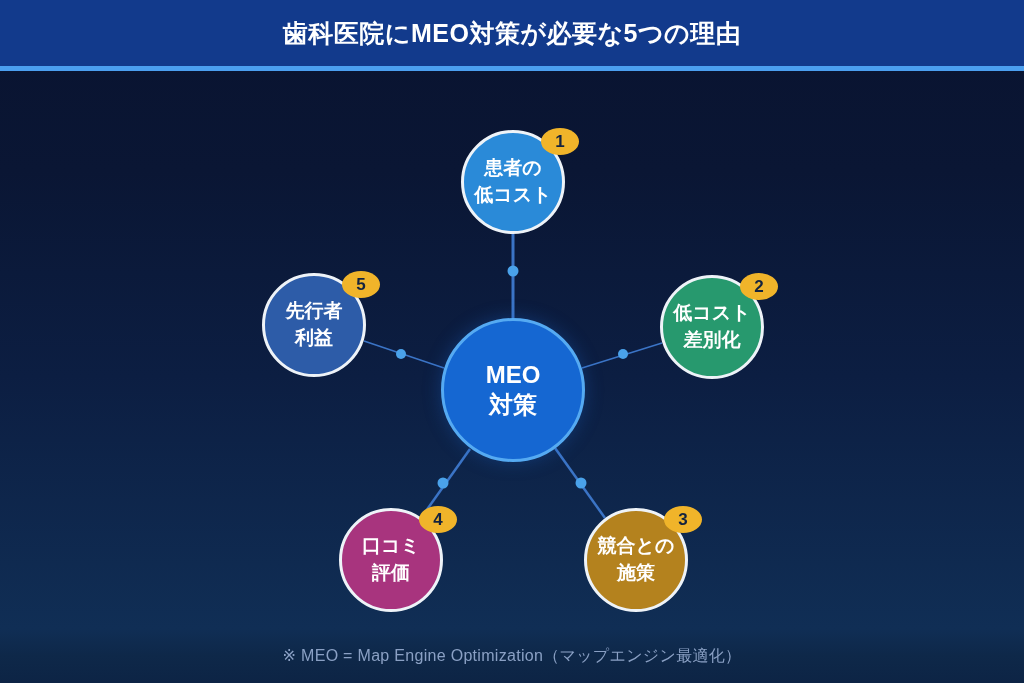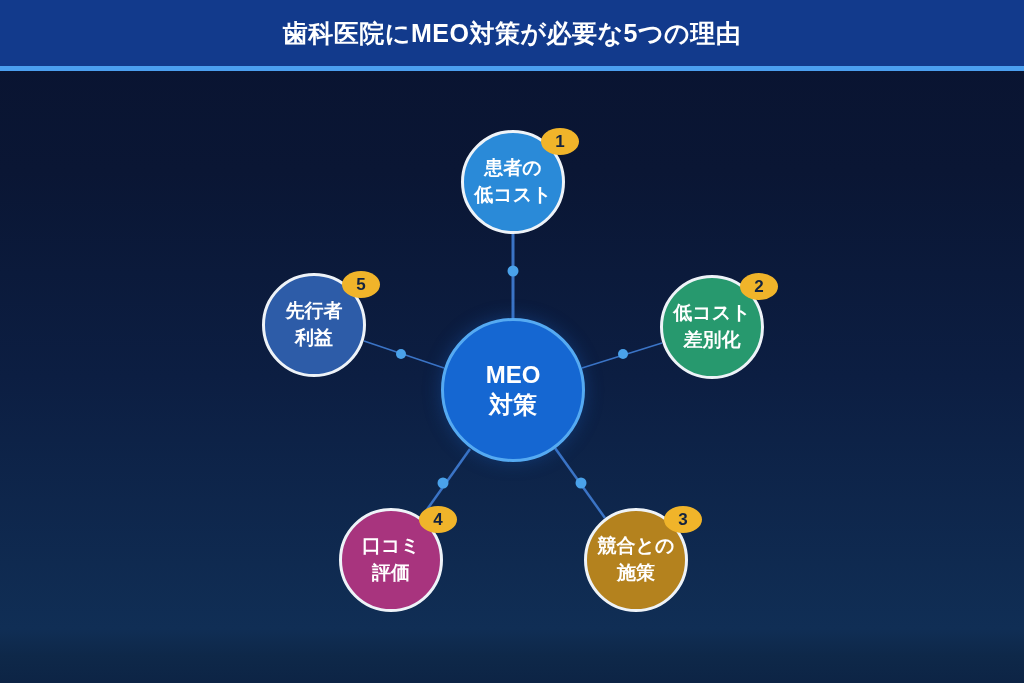--- a/index.html
+++ b/index.html
@@ -164,14 +164,15 @@
   </div>
 
   <div class="sat pos5">
     <div class="sat-circle" style="background: rgb(45, 92, 168); font-family: Liberation Serif, serif;">
       <span>先行者</span>
       <span>利益</span>
     </div>
     <div class="badge" style="background: rgb(240, 180, 42);">5</div>
   </div>
 
+  <div class="footnote">※ MEO = Map Engine Optimization（マップエンジン最適化）</div>
 
 </div>
 
 </body></html>

